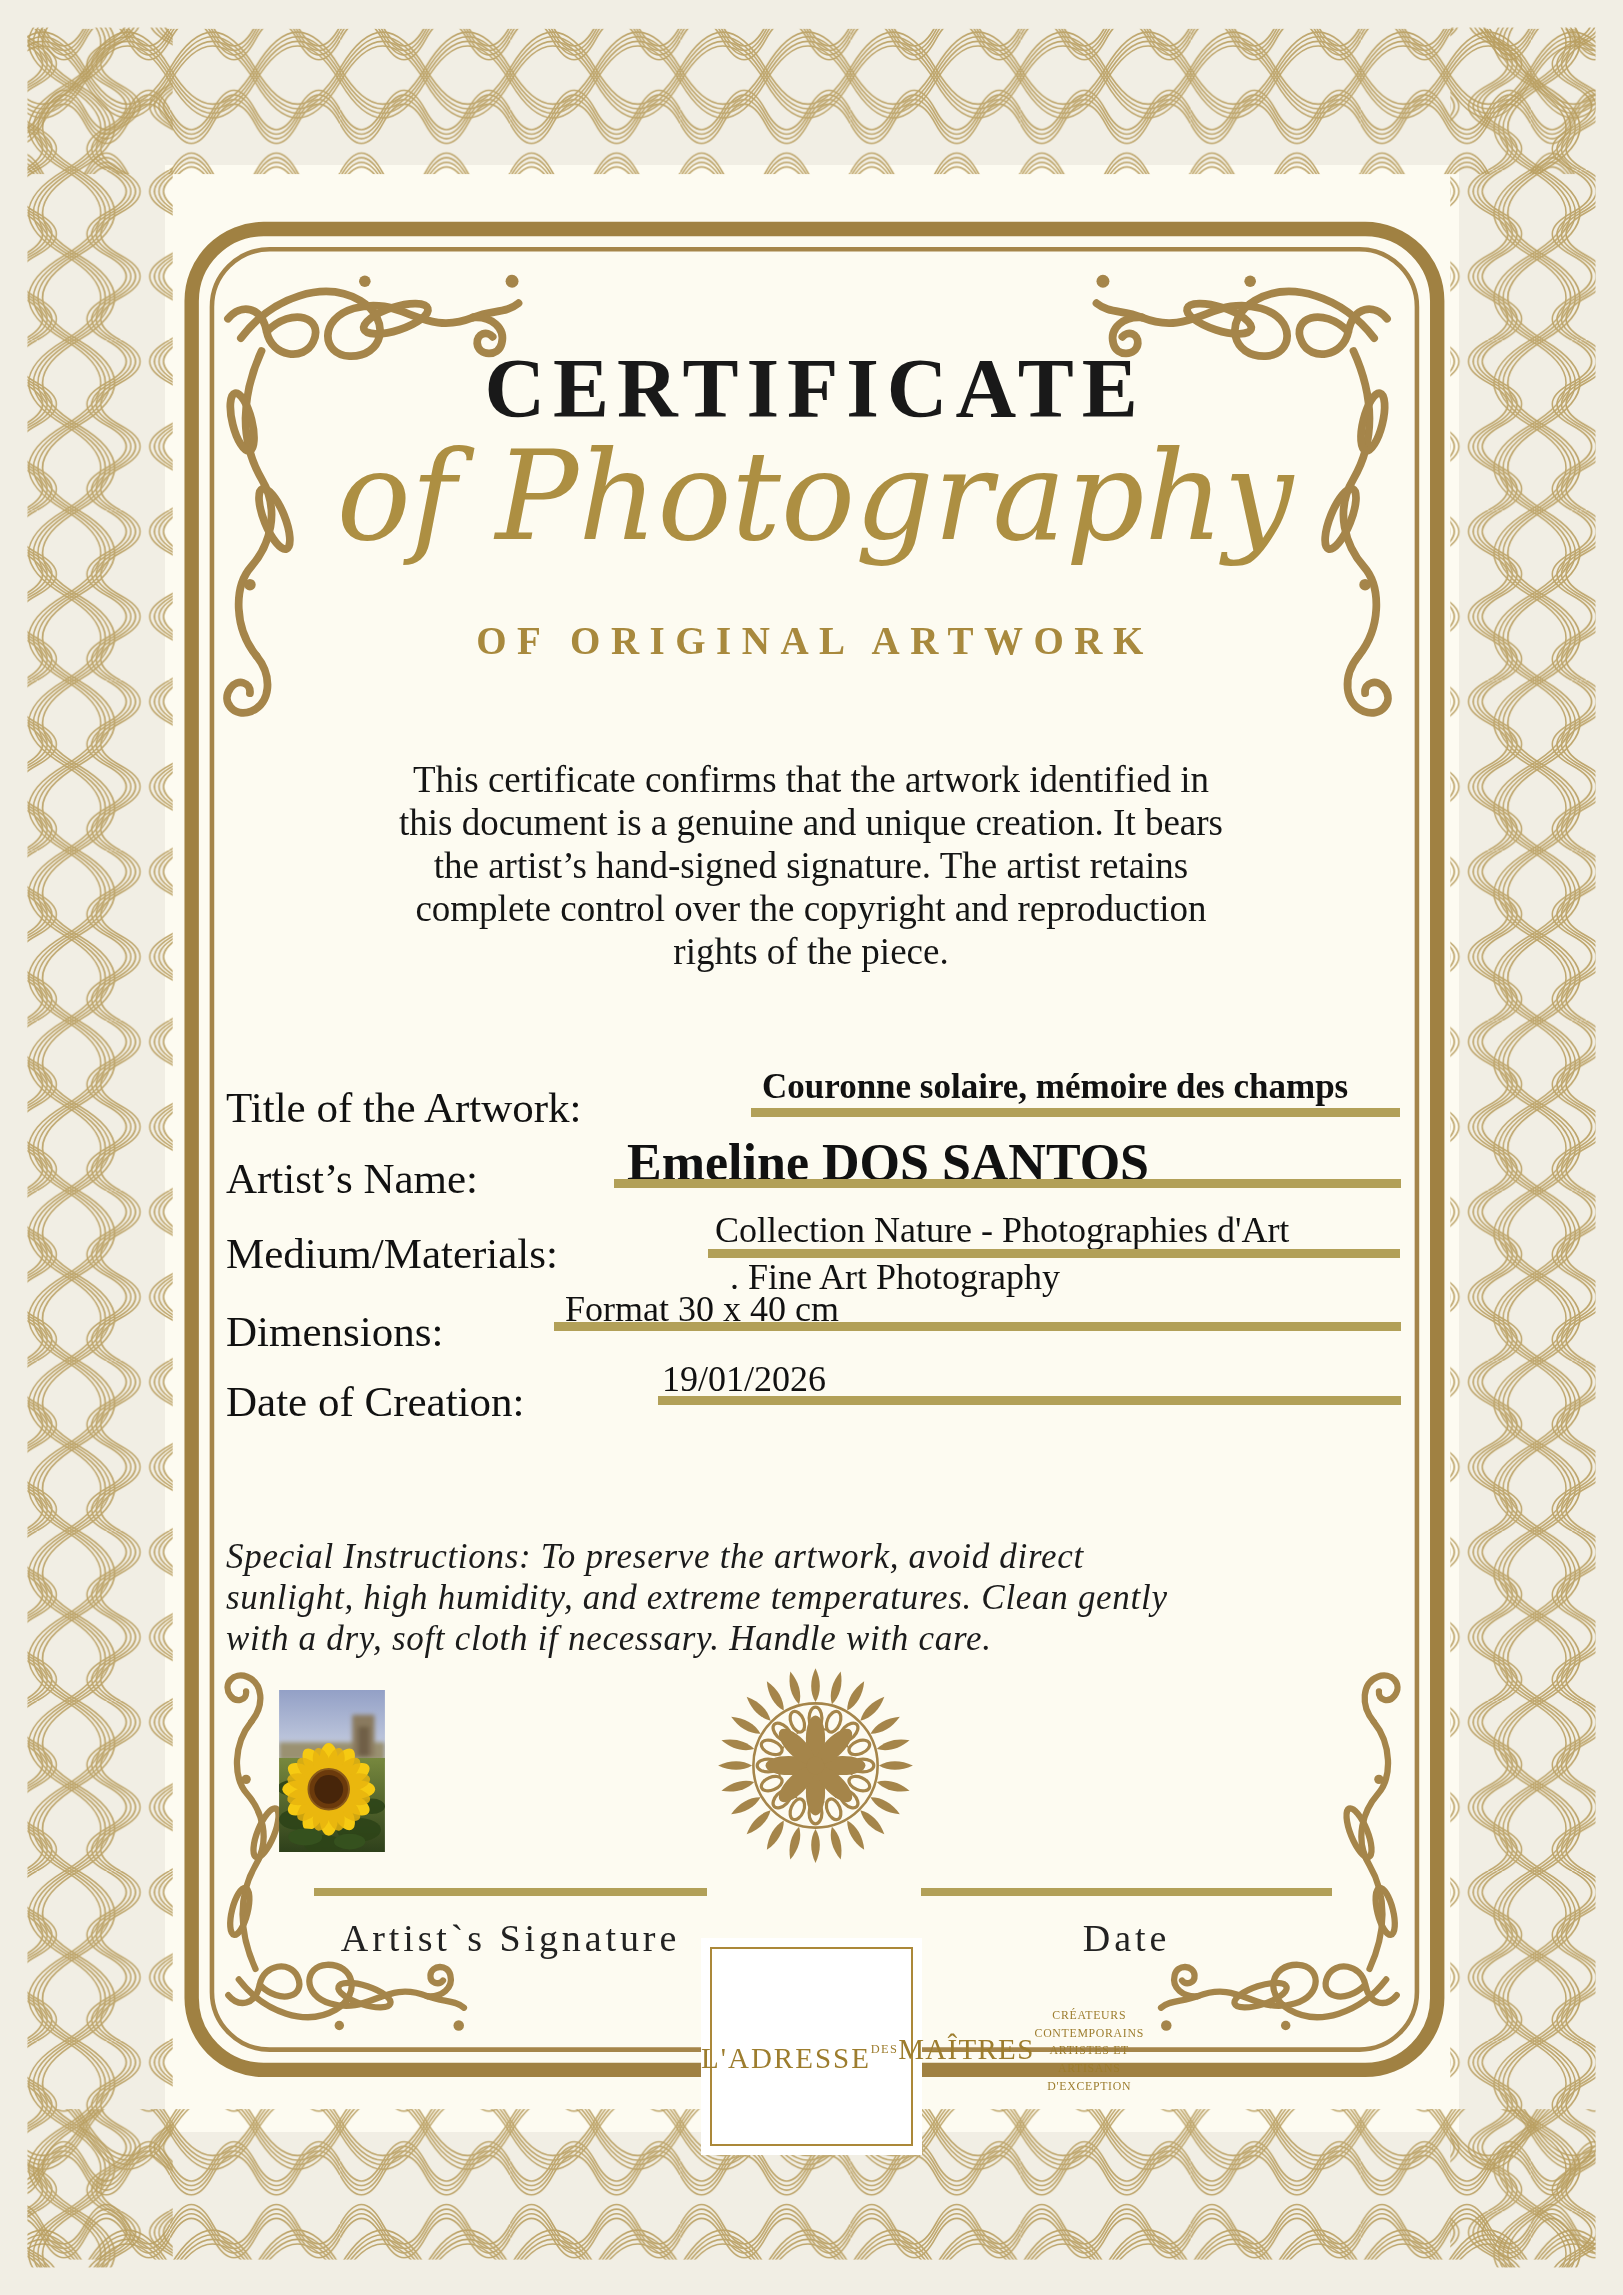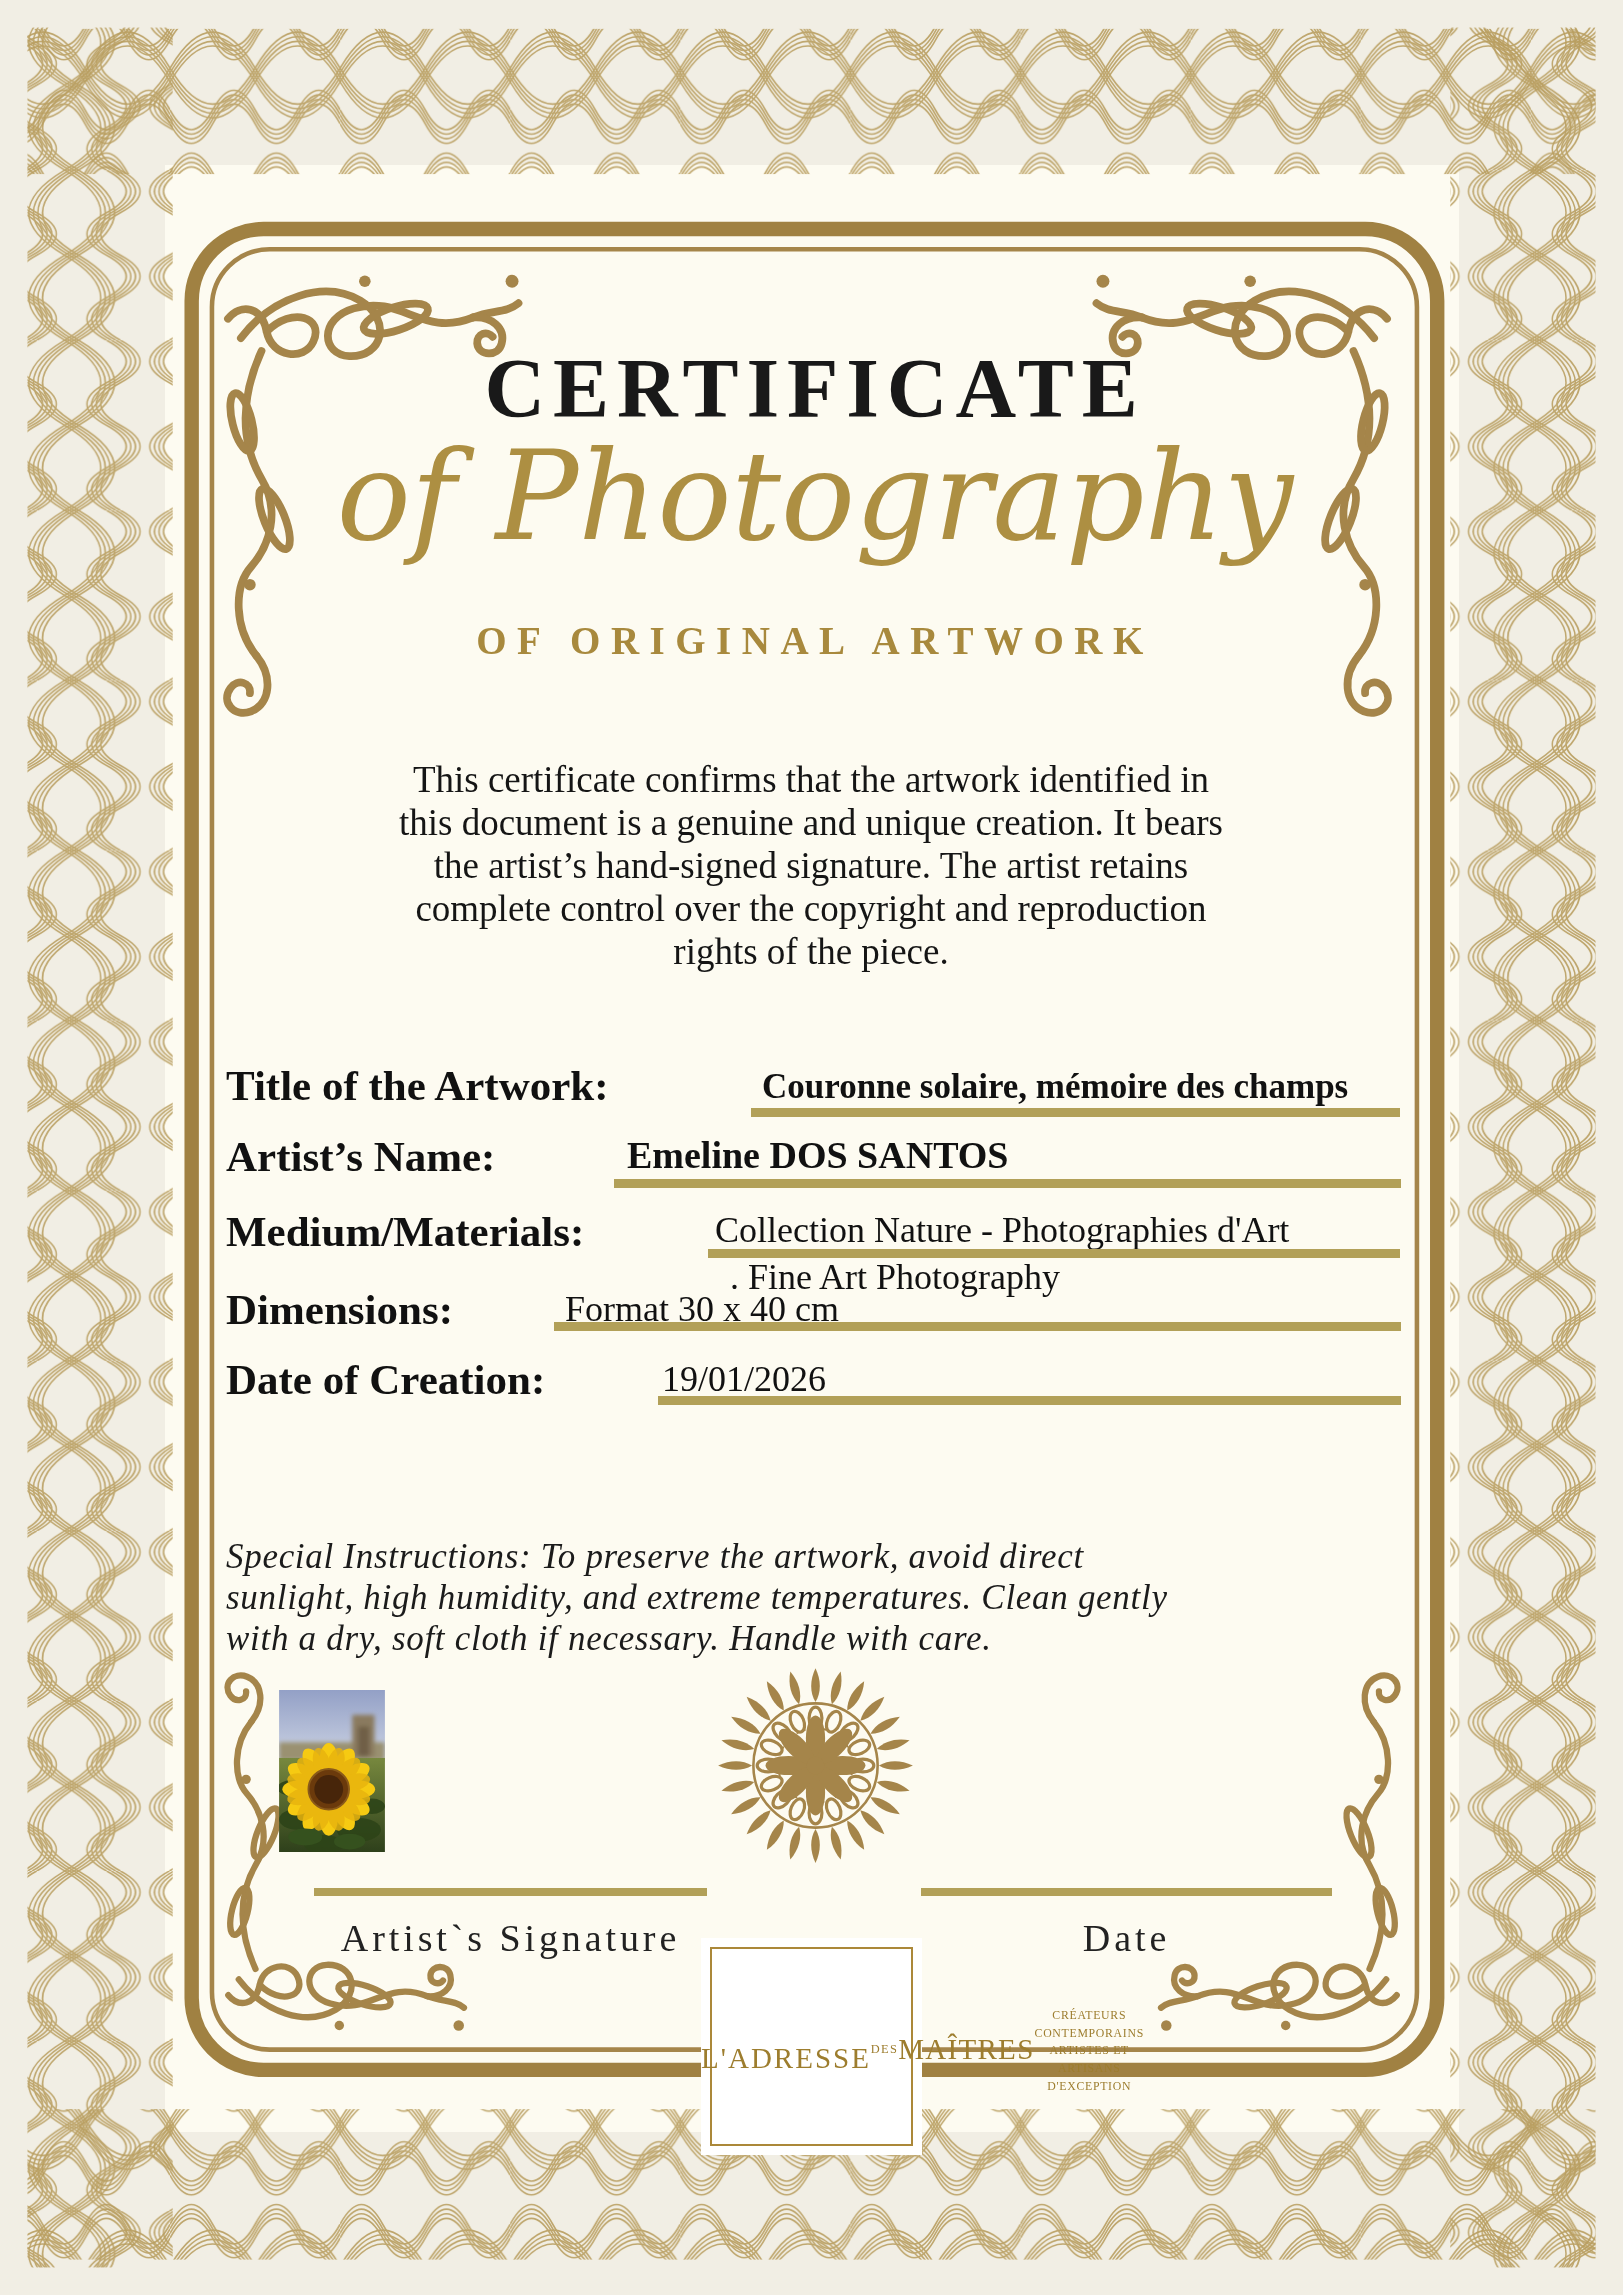--- a/index.html
+++ b/index.html
@@ -7,21 +7,21 @@
         font-family:"Liberation Serif",serif;}
   .cream{position:absolute;left:165px;top:165px;width:1294px;height:1967px;background:#fdfbf1;}
   .abs{position:absolute;}
   svg{display:block;}
   .centerband{position:absolute;left:185px;width:1260px;text-align:center;}
   .title-main{font-weight:bold;font-size:84px;letter-spacing:7.9px;color:#191919;}
   .title-script{font-family:"DejaVu Serif",serif;font-style:italic;font-size:123px;color:#ad8f42;}
   .title-caps{font-weight:bold;font-size:39px;letter-spacing:10.5px;color:#a8893d;}
   .intro{position:absolute;left:222px;top:758px;width:1178px;text-align:center;
          font-size:37px;line-height:43px;color:#151515;}
-  .flabel{position:absolute;left:226px;font-weight:bold;font-size:43px;color:#111;}
+  .flabel{position:absolute;left:226px;font-weight:normal;font-size:43px;color:#111;margin-top:22px;}
   .fvalue{position:absolute;font-size:36px;color:#111;}
   .bold{font-weight:bold;}
   .uline{position:absolute;height:8.5px;background:#b2a058;}
   .special{position:absolute;left:226px;top:1536px;width:1099px;font-style:italic;
            font-size:35px;line-height:41px;letter-spacing:0.7px;color:#1b1b1b;}
   .sigline{position:absolute;top:1888px;height:7.9px;background:#b2a058;}
   .siglabel{position:absolute;top:1916px;text-align:center;font-size:38px;
             letter-spacing:3.9px;color:#222;}
   .logo-card{position:absolute;left:701px;top:1938px;width:221px;height:217px;background:#ffffff;}
   .logo-border{position:absolute;left:9.2px;top:9.2px;right:9.2px;bottom:9.2px;border:2px solid #ab8839;}
@@ -176,21 +176,21 @@
     <div>the artist’s hand-signed signature. The artist retains</div>
     <div>complete control over the copyright and reproduction</div>
     <div>rights of the piece.</div>
   </div>
 
   <div class="flabel" style="top:1061px">Title of the Artwork:</div>
   <div class="fvalue bold" style="left:762px;top:1067px;font-size:35px">Couronne solaire, mémoire des champs</div>
   <div class="uline" style="left:751px;top:1108px;width:649px"></div>
 
   <div class="flabel" style="top:1132px">Artist’s Name:</div>
-  <div class="fvalue bold" style="left:627px;top:1133px;font-size:38px">Emeline DOS SANTOS</div>
+  <div class="fvalue bold" style="left:627px;top:1133px;font-size:52px">Emeline DOS SANTOS</div>
   <div class="uline" style="left:614px;top:1179px;width:787px"></div>
 
   <div class="flabel" style="top:1207px">Medium/Materials:</div>
   <div class="fvalue" style="left:715px;top:1209px">Collection Nature - Photographies d'Art</div>
   <div class="uline" style="left:708px;top:1249px;width:692px"></div>
   <div class="fvalue" style="left:730px;top:1256px">. Fine Art Photography</div>
 
   <div class="flabel" style="top:1285px">Dimensions:</div>
   <div class="fvalue" style="left:565px;top:1288px">Format 30 x 40 cm</div>
   <div class="uline" style="left:554px;top:1322px;width:847px"></div>

